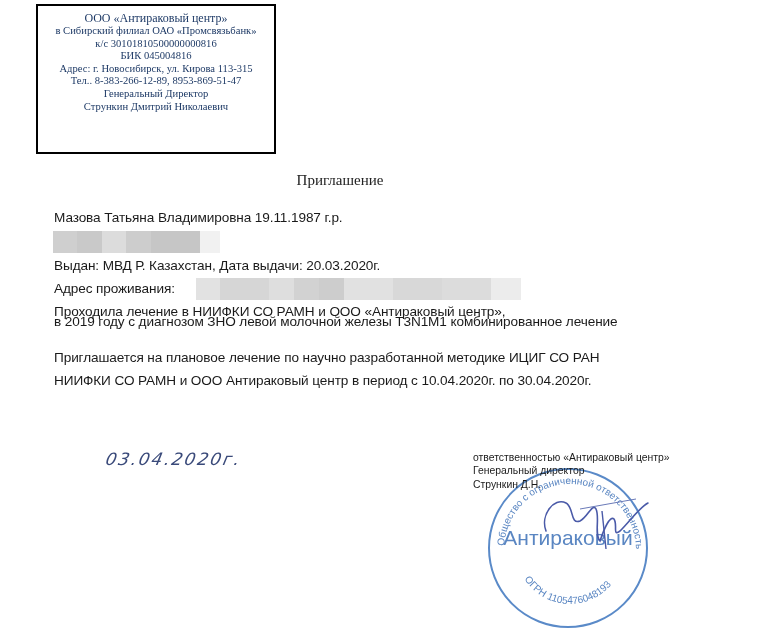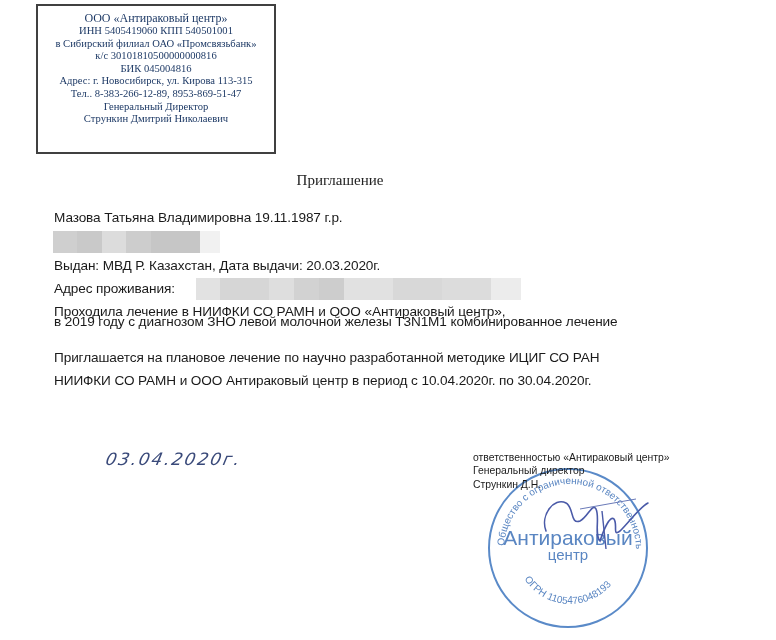--- a/index.html
+++ b/index.html
@@ -14,21 +14,21 @@
       overflow: hidden;
       font-family: "Liberation Sans", sans-serif;
       color: #1a1a1a;
     }
     .stamp-box {
       position: absolute;
       left: 36px;
       top: 4px;
       width: 240px;
       height: 150px;
-      border: 2px solid #404040;
+      border: 2px solid #000000;
       box-sizing: border-box;
       font-family: "Liberation Serif", serif;
       color: #1e3a66;
       text-align: center;
       padding-top: 6px;
     }
     .stamp-box .line {
       font-size: 10.6px;
       line-height: 12.6px;
       white-space: nowrap;
@@ -111,21 +111,20 @@
       left: 540px;
       top: 485px;
       z-index: 3;
     }
   </style>
 </head>
 <body>
 
 <div class="stamp-box">
   <div class="line title">ООО «Антираковый центр»</div>
-  <div class="line">ИНН 5405419060 КПП 540501001</div>
   <div class="line">в Сибирский филиал   ОАО «Промсвязьбанк»</div>
   <div class="line">к/с  30101810500000000816</div>
   <div class="line">БИК 045004816</div>
   <div class="line">Адрес: г. Новосибирск, ул. Кирова 113-315</div>
   <div class="line">Тел.. 8-383-266-12-89, 8953-869-51-47</div>
   <div class="line">Генеральный Директор</div>
   <div class="line">Стрункин Дмитрий Николаевич</div>
 </div>
 
 <div class="doc-title">Приглашение</div>
@@ -171,21 +170,20 @@
       <path id="ringOuterBot" d="M 80,80 m -68,0 a 68,68 0 0,0 136,0"></path>
     </defs>
     <text font-size="10" fill="#5a86c2" font-family="Liberation Sans, sans-serif">
       <textPath href="#ringTop" startOffset="2%">Общество с ограниченной ответственностью ИНН 5405419060</textPath>
     </text>
     <text font-size="10" fill="#5a86c2" font-family="Liberation Sans, sans-serif">
       <textPath href="#ringBot" startOffset="18%">ОГРН 1105476048193</textPath>
     </text>
   </svg>
   <div class="center-text c1">Антираковый</div>
-  <div class="center-text c2">центр</div>
 </div>
 
 <div class="signature-block">
   <div>ответственностью «Антираковый центр»</div>
   <div>Генеральный директор</div>
   <div>Стрункин Д.Н.</div>
 </div>
 
 <svg class="signature-scribble" width="110" height="70" viewBox="0 0 110 70">
   <path d="M 6,46 C 0,30 14,12 26,18 C 34,22 30,40 40,36 C 48,32 52,18 56,24 C 60,32 54,50 60,56 C 64,44 70,30 74,34 C 78,40 72,52 80,46 C 90,36 100,22 108,18" fill="none" stroke="#4a5aa8" stroke-width="1.6" stroke-linecap="round"></path>

